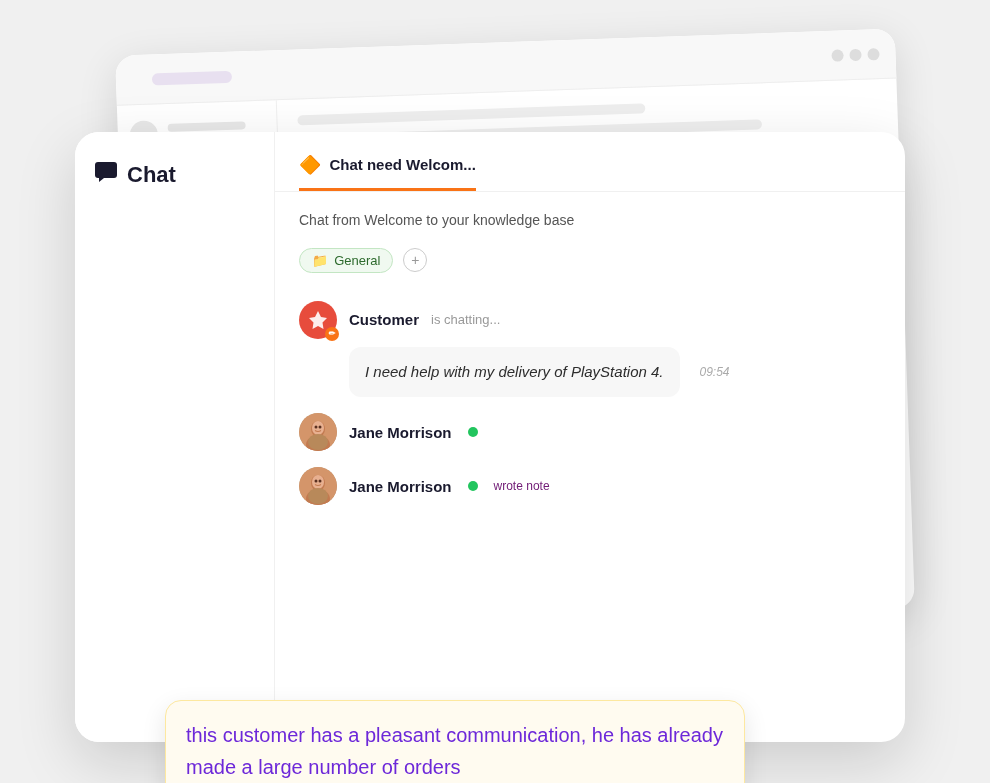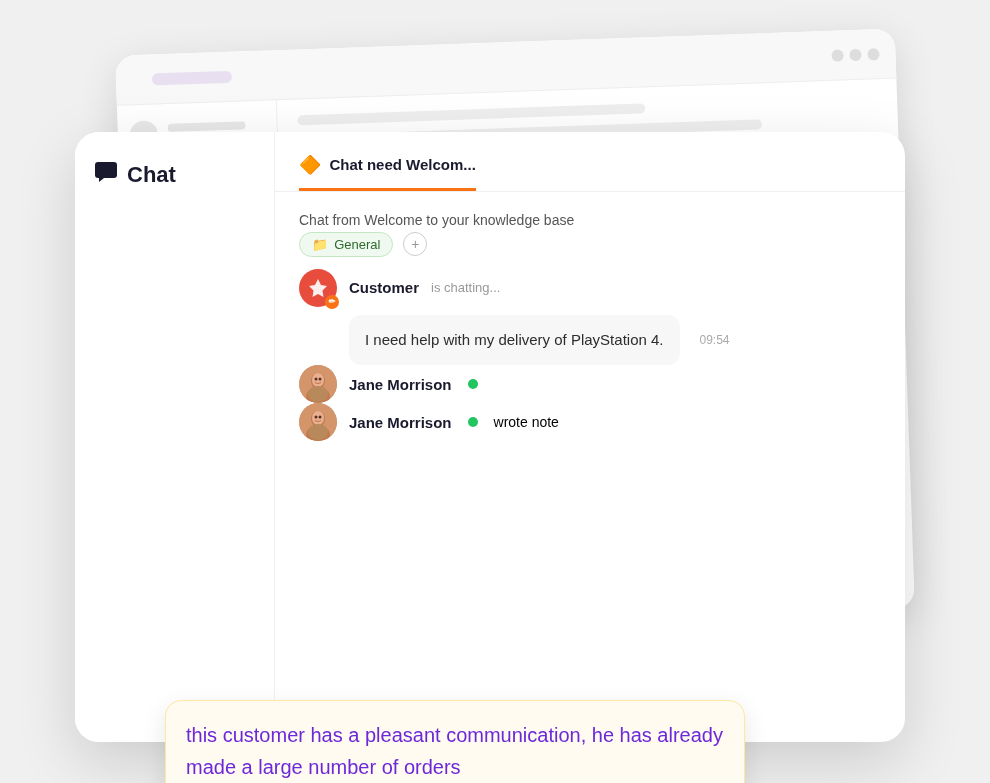--- a/index.html
+++ b/index.html
@@ -138,20 +138,21 @@
       font-size: 18px;
     }
 
     
     .chat-area {
       padding: 20px 24px;
       overflow-y: auto;
       flex: 1;
       display: flex;
       flex-direction: column;
+      gap: 16px;
     }
 
     .chat-subtitle {
       font-size: 14px;
       color: #555;
       margin-bottom: 4px;
     }
 
     .tags-row {
       display: flex;
@@ -256,20 +257,21 @@
     .message-bubble {
       background: #f7f7f7;
       border-radius: 12px;
       padding: 14px 16px;
       font-size: 15px;
       color: #2d2d2d;
       line-height: 1.5;
       max-width: 480px;
       margin-left: 50px;
       position: relative;
+      font-style: italic;
     }
 
     .message-time {
       position: absolute;
       right: -50px;
       top: 50%;
       transform: translateY(-50%);
       font-size: 12px;
       color: #aaa;
       white-space: nowrap;
@@ -288,22 +290,22 @@
       box-shadow: 0 8px 24px rgba(0,0,0,0.1);
     }
 
     .note-text {
       font-size: 20px;
       color: #6d28d9;
       line-height: 1.6;
     }
 
     .wrote-note {
-      font-size: 14px;
-      color: #000000;
+      font-size: 12px;
+      color: #701a75;
       font-weight: 400;
       margin-left: 4px;
     }
 
     .sidebar-bg-item {
       display: flex;
       align-items: center;
       gap: 10px;
       margin-bottom: 18px;
     }

